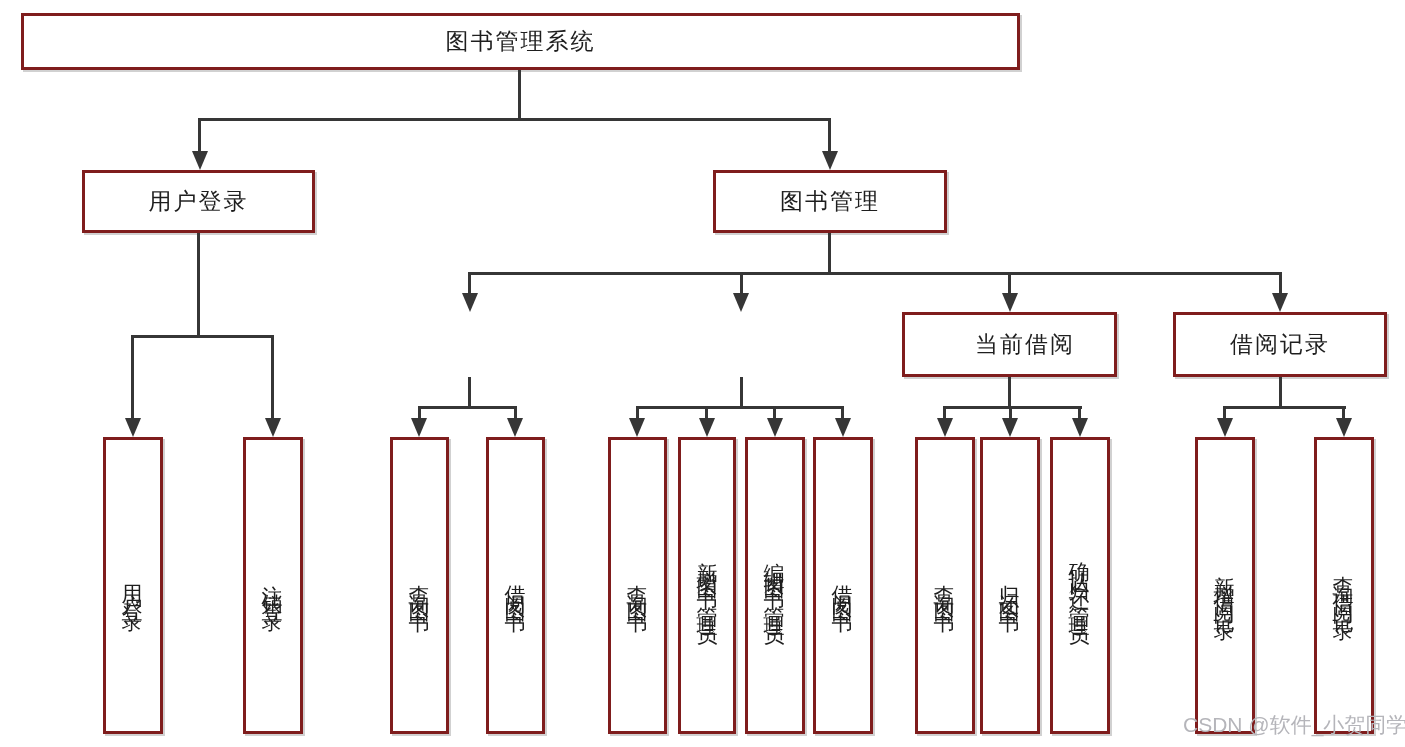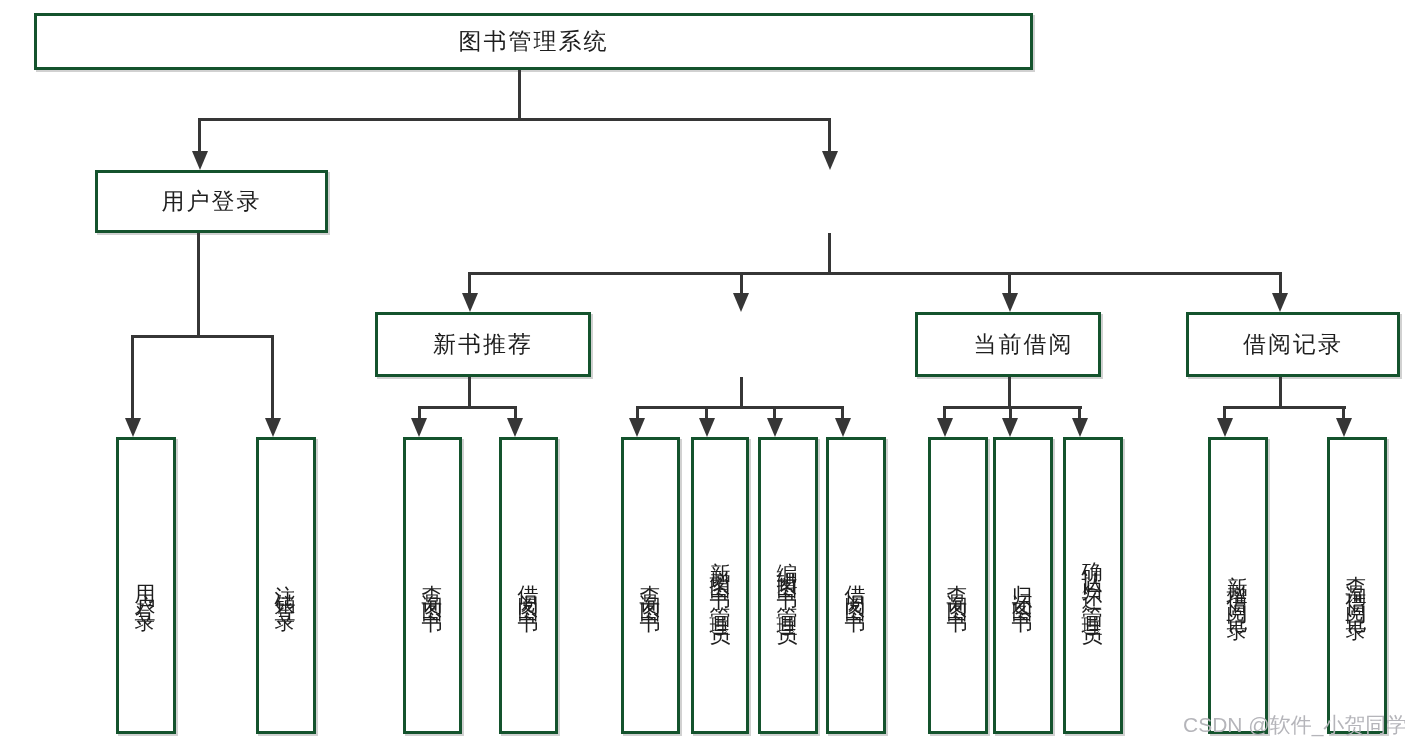--- a/index.html
+++ b/index.html
@@ -12,24 +12,23 @@
     width: 1405px;
     height: 747px;
     background: #ffffff;
     overflow: hidden;
     font-family: "Liberation Sans", "DejaVu Sans", sans-serif;
   }
   .box {
     position: absolute;
     box-sizing: border-box;
     background: #ffffff;
-    border: 3px solid #14532d;
+    border: 3px solid #7f1d1d;
     box-shadow: 2px 2px 0 rgba(0,0,0,0.18);
     color: #1e1e1e;
-    margin-left: 13px;
   }
   .h-box {
     display: flex;
     align-items: center;
     justify-content: center;
     font-size: 23px;
     letter-spacing: 2px;
   }
   .v-box {
     writing-mode: vertical-lr;
@@ -68,41 +67,41 @@
   <div class="box h-box" style="left:21px;top:13px;width:999px;height:57px;">图书管理系统</div>
 
   <div class="lv" style="left:518px;top:70px;width:3px;height:48px;"></div>
   <div class="lh" style="left:198px;top:118px;width:633px;height:3px;"></div>
   <div class="lv" style="left:198px;top:118px;width:3px;height:35px;"></div>
   <div class="lv" style="left:828px;top:118px;width:3px;height:35px;"></div>
   <div class="arrow" style="left:192px;top:151px;"></div>
   <div class="arrow" style="left:822px;top:151px;"></div>
 
   <div class="box h-box" style="left:82px;top:170px;width:233px;height:63px;">用户登录</div>
+  <div class="box h-box" style="left:713px;top:170px;width:234px;height:63px;">图书管理</div>
 
   <div class="lv" style="left:197px;top:233px;width:3px;height:102px;"></div>
   <div class="lh" style="left:131px;top:335px;width:143px;height:3px;"></div>
   <div class="lv" style="left:131px;top:335px;width:3px;height:84px;"></div>
   <div class="lv" style="left:271px;top:335px;width:3px;height:84px;"></div>
   <div class="arrow" style="left:125px;top:418px;"></div>
   <div class="arrow" style="left:265px;top:418px;"></div>
 
   <div class="lv" style="left:828px;top:233px;width:3px;height:39px;"></div>
   <div class="lh" style="left:468px;top:272px;width:814px;height:3px;"></div>
   <div class="lv" style="left:468px;top:272px;width:3px;height:22px;"></div>
   <div class="lv" style="left:740px;top:272px;width:3px;height:22px;"></div>
   <div class="lv" style="left:1008px;top:272px;width:3px;height:22px;"></div>
   <div class="lv" style="left:1279px;top:272px;width:3px;height:22px;"></div>
   <div class="arrow" style="left:462px;top:293px;"></div>
   <div class="arrow" style="left:733px;top:293px;"></div>
   <div class="arrow" style="left:1002px;top:293px;"></div>
   <div class="arrow" style="left:1272px;top:293px;"></div>
 
-  <div class="box h-box" style="left:362px;top:312px;width:216px;height:65px;">新书推荐</div>
-  <div class="box h-box" style="left:902px;top:312px;width:186px;height:65px;padding-left:31px;">当前借阅</div>
+  <div class="box h-box" style="left:902px;top:312px;width:215px;height:65px;padding-left:31px;">当前借阅</div>
   <div class="box h-box" style="left:1173px;top:312px;width:214px;height:65px;">借阅记录</div>
 
   <div class="lv" style="left:468px;top:377px;width:3px;height:29px;"></div>
   <div class="lh" style="left:418px;top:406px;width:99px;height:3px;"></div>
   <div class="lv" style="left:418px;top:406px;width:3px;height:14px;"></div>
   <div class="lv" style="left:514px;top:406px;width:3px;height:14px;"></div>
   <div class="arrow" style="left:411px;top:418px;"></div>
   <div class="arrow" style="left:507px;top:418px;"></div>
 
   <div class="lv" style="left:740px;top:377px;width:3px;height:29px;"></div>

